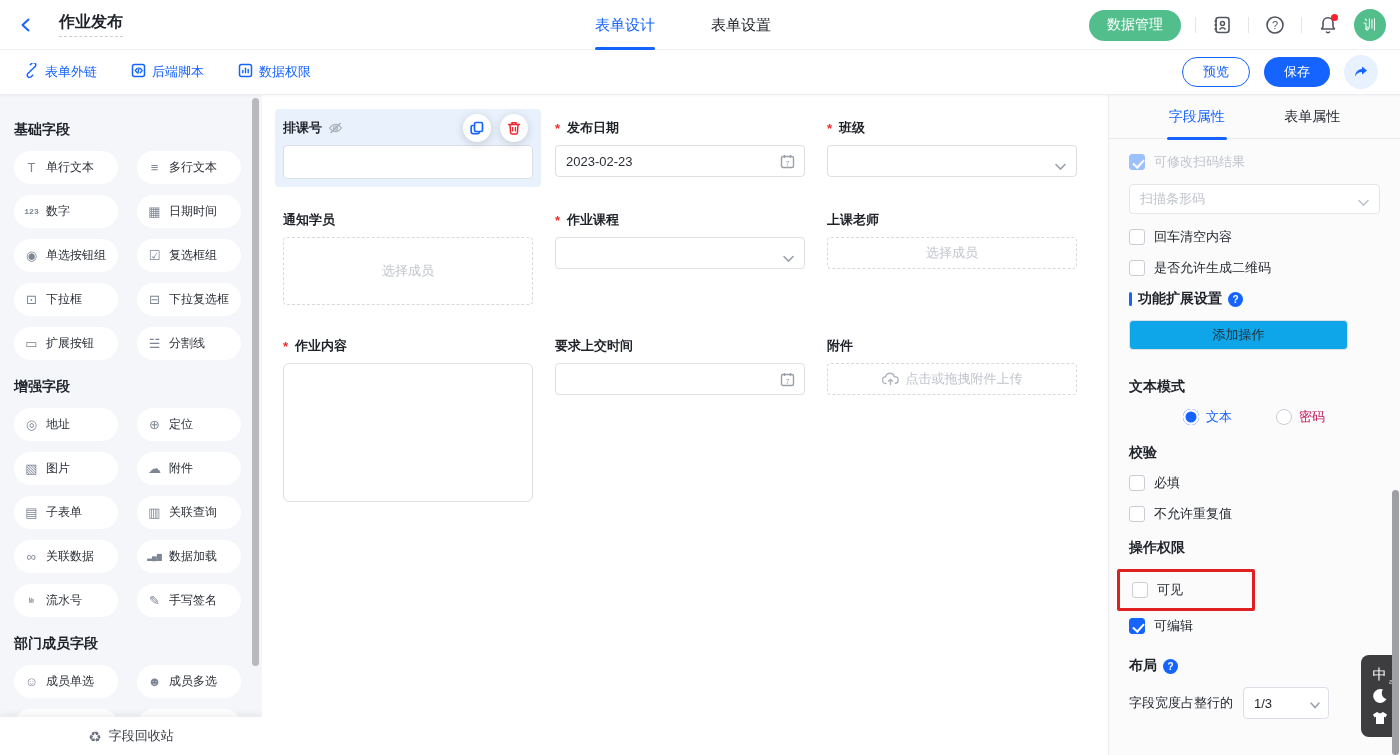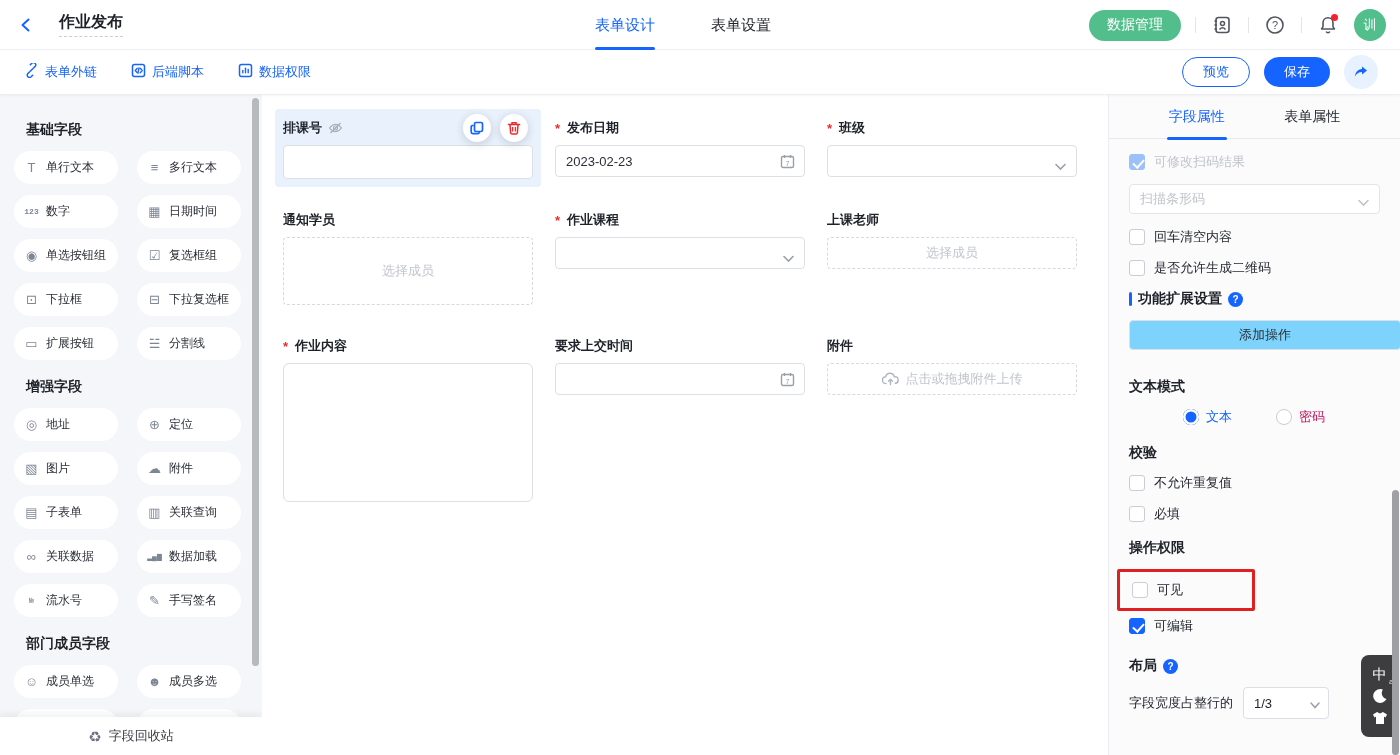--- a/index.html
+++ b/index.html
@@ -33,21 +33,21 @@
   .sub-links{display:flex;align-items:center;gap:34px;padding-left:24px;}
   .sub-link{display:flex;align-items:center;gap:6px;color:var(--blue);font-size:13px;cursor:pointer;}
   .sub-right{position:absolute;right:22px;display:flex;align-items:center;gap:14px;}
   .btn-outline{height:30px;padding:0 20px;border-radius:15px;border:1px solid var(--blue);color:var(--blue);background:#fff;font-size:13px;cursor:pointer;}
   .btn-fill{height:30px;padding:0 20px;border-radius:15px;border:none;color:#fff;background:var(--blue);font-size:13px;cursor:pointer;}
   .btn-share{width:34px;height:34px;border-radius:50%;background:#E8F1FF;border:none;display:flex;align-items:center;justify-content:center;cursor:pointer;}
 
   
   .sidebar{position:absolute;left:0;top:95px;width:262px;height:660px;background:var(--sidebg);overflow:hidden;}
   .palette{padding:18px 0 0 14px;}
-  .pal-title{font-size:14px;font-weight:700;margin:8px 0 12px 12px;}
+  .pal-title{font-size:14px;font-weight:700;margin:8px 0 12px 0;}
   .pal-grid{display:grid;grid-template-columns:104px 104px;column-gap:19px;row-gap:11px;margin-bottom:18px;}
   .pal-item{height:33px;background:#fff;border-radius:17px;display:flex;align-items:center;gap:7px;padding:0 10px;font-size:12px;color:#2B2F36;cursor:grab;white-space:nowrap;}
   .pal-glyph{color:#7D8694;font-size:13px;min-width:15px;text-align:center;line-height:1;}
   .pal-glyph.small{font-size:8px;font-weight:700;letter-spacing:0;font-family:Liberation Mono, monospace;}
   .sb-scroll{position:absolute;right:3px;top:3px;width:7px;height:568px;background:#B7B9BD;border-radius:4px;}
   .recycle{position:absolute;left:0;bottom:0;width:262px;height:38px;background:#fff;box-shadow:0 -2px 8px rgba(31,35,41,.08);display:flex;align-items:center;justify-content:center;gap:7px;font-size:13px;color:#3C3F45;cursor:pointer;}
   .recycle-ic{color:#6B7280;font-size:15px;line-height:1;}
 
   
   .canvas{position:absolute;left:262px;top:95px;width:846px;height:660px;background:#fff;overflow:hidden;}
@@ -79,21 +79,21 @@
   .chk{width:16px;height:16px;border:1px solid #C9CDD4;border-radius:3px;background:#fff;flex:none;position:relative;}
   .chk.checked{background:var(--blue);border-color:var(--blue);}
   .chk.checked.disabled{background:#9CC0FA;border-color:#9CC0FA;}
   .chk.checked::after{content:"";position:absolute;left:4.5px;top:1.5px;width:5px;height:9px;border:solid #fff;border-width:0 2px 2px 0;transform:rotate(42deg);}
   .dis-label{color:var(--phold);}
   .p-select{height:30px;border:1px solid #E3E5E9;border-radius:4px;background:#fff;display:flex;align-items:center;padding:0 10px;font-size:13px;color:var(--phold);position:relative;margin-bottom:14px;cursor:pointer;}
   .p-select .chev{position:absolute;right:10px;top:10px;}
   .sec-head{display:flex;align-items:center;gap:6px;font-size:14px;font-weight:700;margin:10px 0 12px 0;}
   .sec-bar{width:3px;height:14px;background:var(--blue);border-radius:2px;}
   .help-badge{width:15px;height:15px;border-radius:50%;background:var(--blue);color:#fff;font-size:10px;font-weight:700;display:flex;align-items:center;justify-content:center;cursor:pointer;}
-  .btn-add{width:272px;height:30px;background:#7dd3fc;border:1px solid var(--border);border-radius:4px;font-size:13px;color:#2A2F36;cursor:pointer;margin-bottom:18px;}
+  .btn-add{width:219px;height:30px;background:#0ea5e9;border:1px solid var(--border);border-radius:4px;font-size:13px;color:#2A2F36;cursor:pointer;margin-bottom:18px;}
   .radio-row{display:flex;gap:44px;padding-left:54px;margin:12px 0 18px 0;}
   .radio-opt{display:flex;align-items:center;gap:7px;font-size:13px;cursor:pointer;color:#be185d;}
   .radio{width:16px;height:16px;border-radius:50%;border:1px solid #C9CDD4;background:#fff;flex:none;}
   .radio.sel{border:none;background:var(--blue);box-shadow:inset 0 0 0 2.5px #fff, inset 0 0 0 16px var(--blue);}
   .radio-opt.sel{color:var(--blue);}
   .hl-box{position:relative;border:3px solid var(--hl);border-radius:2px;margin:2px 0 6px -12px;padding:9px 0 3px 12px;width:138px;}
   .layout-row{display:flex;align-items:center;gap:10px;font-size:13px;}
   .mini-select{width:86px;height:32px;border:1px solid var(--border);border-radius:4px;background:#fff;display:flex;align-items:center;padding:0 10px;font-size:13px;position:relative;cursor:pointer;}
   .mini-select .chev{position:absolute;right:8px;top:9px;}
 
@@ -475,25 +475,25 @@
             <span>密码</span>
           </span>
         </div>
 
       <div class="sec-head">
         <span>校验</span>
       </div>
       <div id="validation-items">
           <div class="chk-row">
             <span class="chk"></span>
-            <span>不允许重复值</span>
+            <span>必填</span>
           </div>
           <div class="chk-row">
             <span class="chk"></span>
-            <span>必填</span>
+            <span>不允许重复值</span>
           </div>
         </div>
 
       <div class="sec-head" style="margin-top:16px;">
         <span>操作权限</span>
       </div>
       <div id="permission-items">
           <div class="hl-box">
             <div class="chk-row" style="margin-bottom: 6px;">
               <span class="chk"></span>

